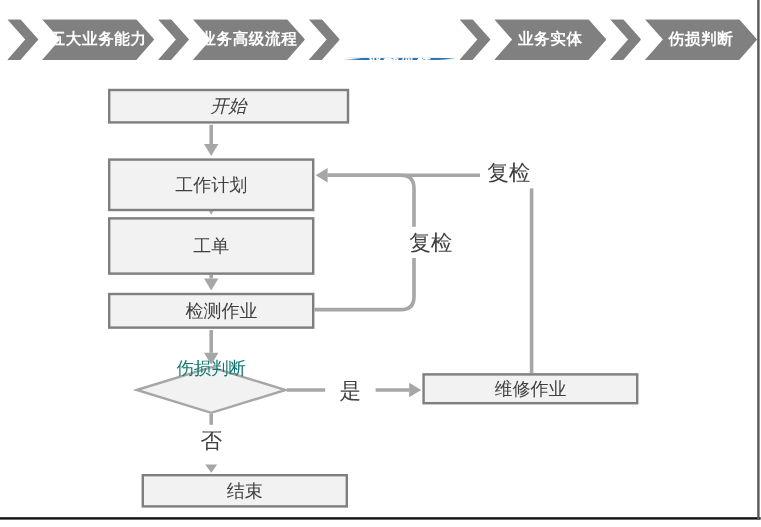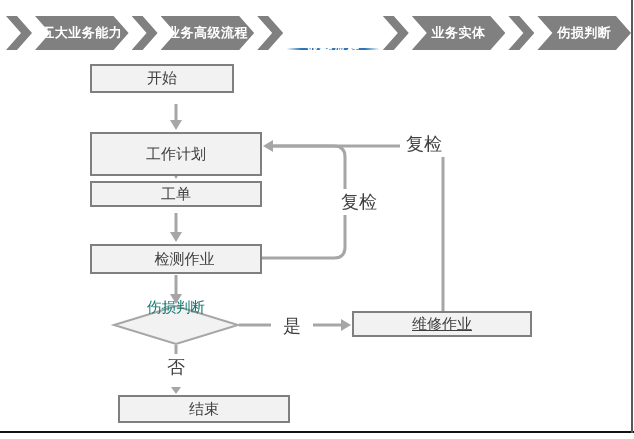--- a/index.html
+++ b/index.html
@@ -26,25 +26,25 @@
   }
   .crumb.active .crumb-body{background:#2E75B6;margin-top:32px;}
   .crumb{display:contents;}
   
   .layer{position:absolute;left:0;top:0;width:634px;height:439px;}
   .node{
     position:absolute;background:#F2F2F2;border:2px solid #7F7F7F;
     display:flex;align-items:center;justify-content:center;
     font-size:15px;color:#404040;box-sizing:border-box;
   }
-  .n-start  {left:90px; top:64px;  width:144px;height:29px;}
+  .n-start  {left:90px; top:74px;  width:201px;height:29px;font-style:italic;}
   .n-plan   {left:90px; top:132px; width:172px;height:44px;}
-  .n-order  {left:90px; top:181px; width:172px;height:26px;}
+  .n-order  {left:90px; top:181px; width:172px;height:48px;}
   .n-inspect{left:90px; top:244px; width:172px;height:30px;padding-left:17px;}
-  .n-repair {left:352px;top:311px; width:180px;height:26px;text-decoration:underline;}
+  .n-repair {left:352px;top:311px; width:180px;height:26px;}
   .n-end    {left:90px; top:395px; width:172px;height:28px;margin-left:28px;}
   .diamond-label{
     position:absolute;left:114px;top:288px;width:124px;height:38px;
     display:flex;align-items:center;justify-content:center;
     font-size:14.5px;color:#0f766e;
   }
   .edge-label{
     position:absolute;display:flex;align-items:center;justify-content:center;
     font-size:18px;color:#404040;background:#ffffff;
   }

